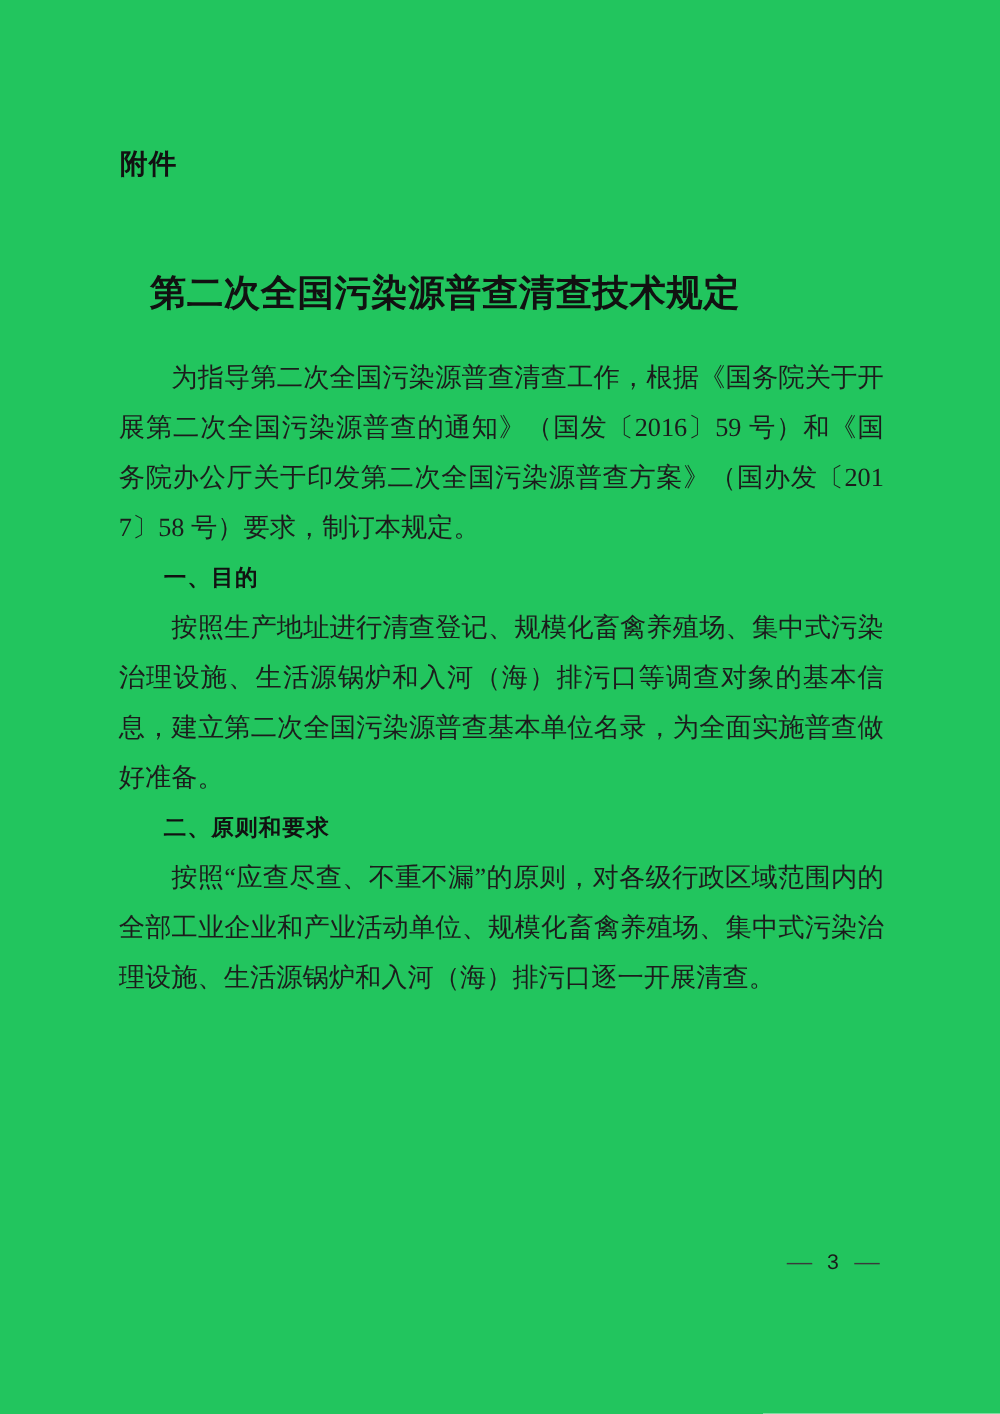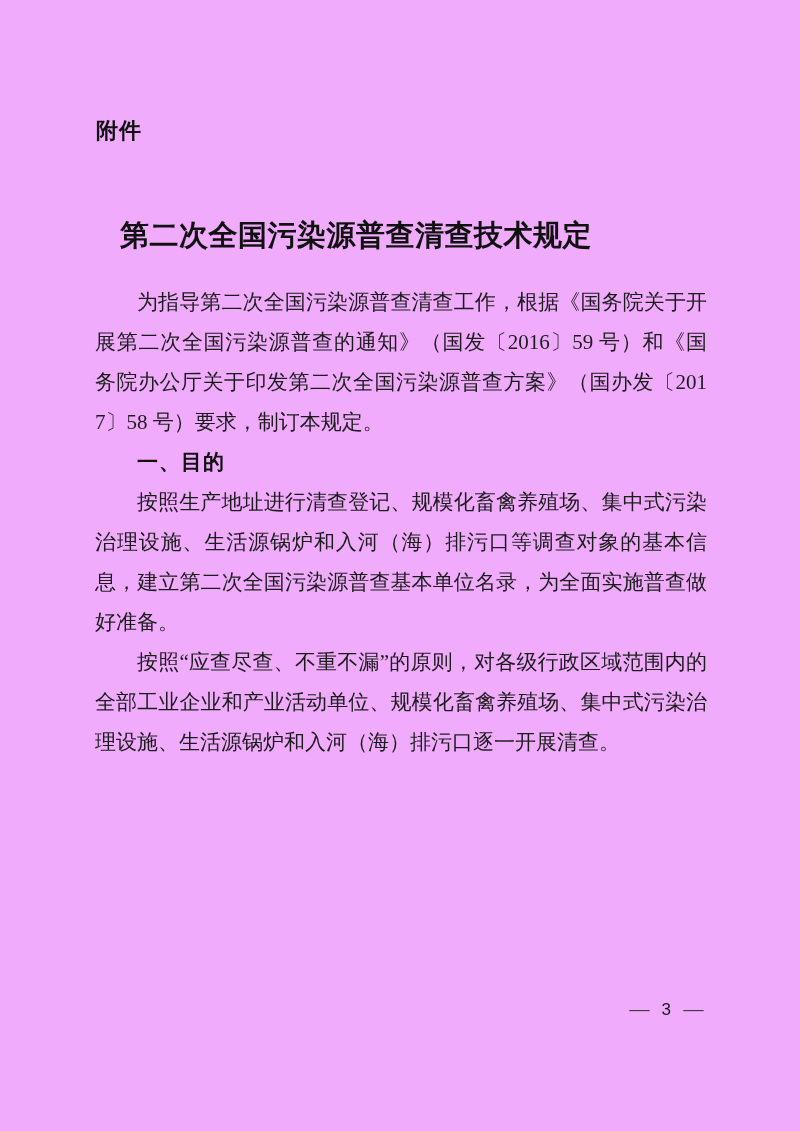--- a/index.html
+++ b/index.html
@@ -4,21 +4,21 @@
 <style>
   html, body {
     margin: 0;
     padding: 0;
     background: #ffffff;
   }
   .page {
     position: relative;
     width: 800px;
     height: 1131px;
-    background: #f0abfc;
+    background: #22c55e;
     overflow: hidden;
     color: #1a1a1a;
   }
   .attachment-label {
     position: absolute;
     left: 96px;
     top: 114px;
     font-family: "Liberation Sans", "DejaVu Sans", sans-serif;
     font-weight: 700;
     font-size: 22px;
@@ -54,21 +54,21 @@
   }
   .body-text p,
   .body-text h2 {
     margin: 0;
     padding: 0;
     text-indent: 2em;
   }
   .body-text h2 {
     font-family: Liberation Serif, serif;
     font-weight: 700;
-    font-size: 21px;
+    font-size: 18px;
     line-height: 40px;
     letter-spacing: 1px;
     color: #111111;
   }
   .page-footer {
     position: absolute;
     top: 998px;
     right: 98px;
     font-family: "Liberation Sans", "DejaVu Sans", sans-serif;
     font-size: 17px;
@@ -95,20 +95,21 @@
 <div class="page">
 
   <div class="attachment-label">附件</div>
 
   <h1 class="doc-title">第二次全国污染源普查清查技术规定</h1>
 
   <div class="body-text">
     <p>为指导第二次全国污染源普查清查工作，根据《国务院关于开展第二次全国污染源普查的通知》（国发〔2016〕59 号）和《国务院办公厅关于印发第二次全国污染源普查方案》（国办发〔2017〕58 号）要求，制订本规定。</p>
     <h2>一、目的</h2>
     <p>按照生产地址进行清查登记、规模化畜禽养殖场、集中式污染治理设施、生活源锅炉和入河（海）排污口等调查对象的基本信息，建立第二次全国污染源普查基本单位名录，为全面实施普查做好准备。</p>
+    <h2>二、原则和要求</h2>
     <p>按照“应查尽查、不重不漏”的原则，对各级行政区域范围内的全部工业企业和产业活动单位、规模化畜禽养殖场、集中式污染治理设施、生活源锅炉和入河（海）排污口逐一开展清查。</p>
   </div>
 
   <div class="page-footer">
     <span class="dash">—</span>
     <span class="num">3</span>
     <span class="dash">—</span>
   </div>
 
 </div>

